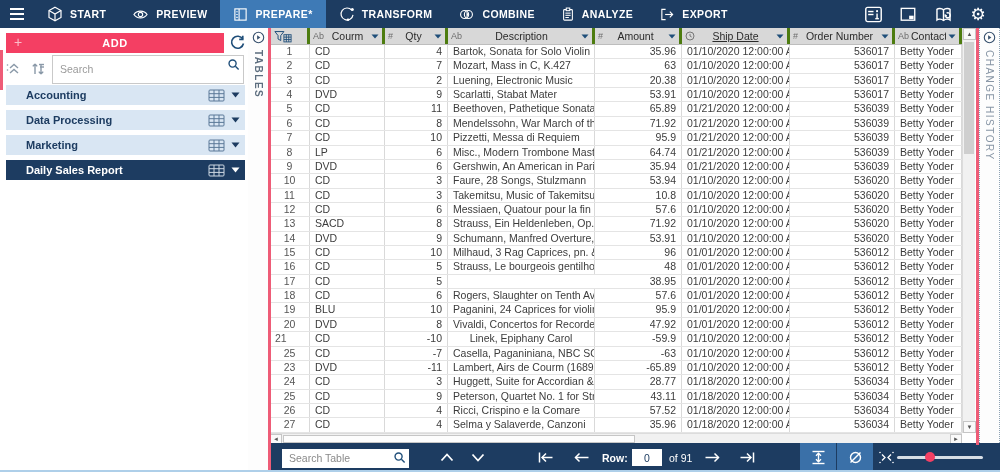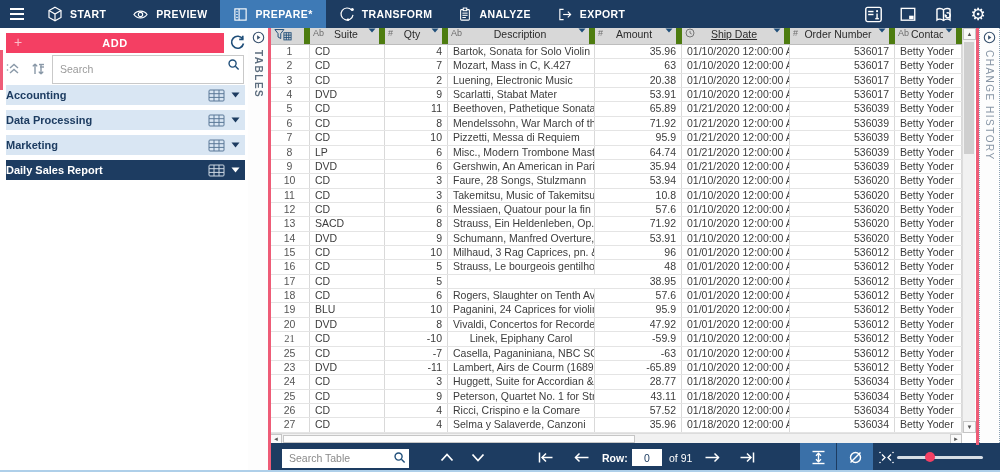--- a/index.html
+++ b/index.html
@@ -22,21 +22,21 @@
   .add-btn { position:absolute; left:6px; top:5px; width:218px; height:20px; background:#f43f63; color:#fff; display:flex; align-items:center; justify-content:center; font-size:11px; font-weight:bold; letter-spacing:.5px; cursor:pointer; }
   .add-btn .plus { position:absolute; left:8px; font-size:14px; font-weight:normal; opacity:.65; top:1px; }
   .refresh-btn { position:absolute; left:227px; top:3px; width:20px; height:22px; display:flex; align-items:center; justify-content:center; cursor:pointer; color:#1f4e79; }
   .tools-row { position:absolute; left:4px; top:30px; width:240px; height:22px; display:flex; align-items:center; gap:4px; }
   .tool-icon { width:20px; height:20px; display:flex; align-items:center; justify-content:center; color:#8a99a8; cursor:pointer; }
   .search-box { position:relative; flex:1; height:29px; }
   .search-box input { width:100%; height:100%; border:1px solid #c9c9c9; padding:0 22px 0 7px; font-size:10.5px; font-family:"Liberation Sans", sans-serif; color:#444; outline:none; }
   .search-box input::placeholder { color:#9a9a9a; }
   .search-box .mag { position:absolute; right:4px; top:3px; color:#1f4e79; }
   .items { position:absolute; left:6px; top:57px; width:239px; }
-  .side-item { height:20px; margin-bottom:5px; background:#d9e6f3; color:#1d3c61; display:flex; align-items:center; font-size:11px; font-weight:bold; padding:0 5px 0 0; cursor:pointer; }
+  .side-item { height:20px; margin-bottom:5px; background:#d9e6f3; color:#1d3c61; display:flex; align-items:center; font-size:11px; font-weight:bold; padding:0 5px 0 20px; cursor:pointer; }
   .side-item .lbl { flex:1; }
   .side-item .gicon { color:#5a7898; display:flex; margin-right:6px; }
   .side-item .chev { color:#1d3c61; display:flex; }
   .side-item.selected { background:#1d3c61; color:#fff; }
   .side-item.selected .gicon { color:#cfd9e4; }
   .side-item.selected .chev { color:#fff; }
 
   
   .strip { position:absolute; top:28px; background:#fdfdfd; display:flex; flex-direction:column; align-items:center; }
   .strip-left { left:248px; width:21px; height:444px; }
@@ -47,21 +47,21 @@
   .strip-right .vtext { color:#8795a5; }
 
   
   .vsep { position:absolute; width:3px; background:#ee5c77; }
   .sep-a { left:0; top:50px; height:40px; }
   .sep-b { left:268px; top:28px; height:444px; }
   .sep-c { left:976px; top:28px; height:417px; }
 
   
   .grid-header { position:absolute; left:270px; top:28px; width:692px; height:17px; background:#d8d8d8; display:flex; font-size:10.5px; color:#2b2b2b; border-bottom:1px solid #bdbdbd; }
-  .hcell { display:flex; align-items:flex-start; border-right:6px solid #4d7c0f; padding:0 3px; overflow:hidden; cursor:pointer; }
+  .hcell { display:flex; align-items:center; border-right:3px solid #4d7c0f; padding:0 3px; overflow:hidden; cursor:pointer; }
   .hcell .typ { color:#6d6d6d; font-size:9px; margin-right:2px; white-space:nowrap; }
   .hcell .hlbl { flex:1; text-align:center; white-space:nowrap; overflow:hidden; }
   .hcell .sort { color:#1f4e79; display:flex; margin-left:2px; }
   .hcell.rownum-h { justify-content:flex-start; padding-left:4px; color:#1f4e79; }
   .grid-rows { position:absolute; left:270px; top:45px; width:692px; height:388px; overflow:hidden; background:#fff; }
   .trow { display:flex; height:14.37px; border-bottom:1px solid #e4e4e4; font-size:10.5px; color:#3c3c3c; cursor:default; }
   .tcell { border-right:1px solid #d9d9d9; padding:0 5px; line-height:13.5px; white-space:nowrap; overflow:hidden; }
 
   
   .vscroll { position:absolute; left:962px; top:28px; width:13px; height:405px; background:#f1f1f1; border-left:1px solid #dcdcdc; }
@@ -143,20 +143,30 @@
             <svg width="16" height="16" viewBox="0 0 16 16" fill="none" stroke="#fff" stroke-width="1.2">
               <path d="M12.7 4.2 A6 6 0 1 0 14 8.8"></path>
               <circle cx="13.3" cy="3.5" r="1.5" fill="#fff" stroke="none"></circle>
               <circle cx="9" cy="13.8" r="1.3" fill="#fff" stroke="none"></circle>
             </svg>
           </span>
           <span>TRANSFORM</span>
         </div>
         <div class="tab">
           <span>
+            <svg width="17" height="15" viewBox="0 0 16 16" fill="none" stroke="#fff" stroke-width="1.2">
+              <circle cx="6" cy="8" r="4.3"></circle>
+              <circle cx="10" cy="8" r="4.3"></circle>
+              <path d="M8 4.6 A4.3 4.3 0 0 1 8 11.4" fill="#fff" stroke="none"></path>
+            </svg>
+          </span>
+          <span>COMBINE</span>
+        </div>
+        <div class="tab">
+          <span>
             <svg width="14" height="16" viewBox="0 0 16 16" fill="none" stroke="#fff" stroke-width="1.2">
               <rect x="3" y="3" width="10" height="12" rx="1"></rect>
               <rect x="6" y="1.2" width="4" height="3" fill="#1d3c61"></rect>
               <line x1="5" y1="7" x2="11" y2="7"></line>
               <line x1="5" y1="9.5" x2="11" y2="9.5"></line>
               <line x1="5" y1="12" x2="9" y2="12"></line>
             </svg>
           </span>
           <span>ANALYZE</span>
         </div>
@@ -338,21 +348,21 @@
               <line x1="13.7" y1="5" x2="13.7" y2="13"></line>
               <line x1="16.4" y1="5" x2="16.4" y2="13"></line>
               <line x1="11" y1="7.7" x2="19" y2="7.7"></line>
               <line x1="11" y1="10.4" x2="19" y2="10.4"></line>
             </g>
           </svg>
         </span>
       </div>
       <div class="hcell" style="width: 75px; flex: 0 0 75px;">
         <span class="typ">Ab</span>
-        <span class="hlbl">Suite</span>
+        <span class="hlbl">Courm</span>
         <span class="sort">
           <svg width="8" height="5" viewBox="0 0 8 5">
             <path d="M0.5 0.5 H7.5 L4 4.5 Z" fill="currentColor"></path>
           </svg>
         </span>
       </div>
       <div class="hcell" style="width: 63px; flex: 0 0 63px;">
         <span class="typ">#</span>
         <span class="hlbl">Qty</span>
         <span class="sort">
@@ -607,21 +617,21 @@
         <div class="tcell" style="width: 40px; flex: 0 0 40px; text-align: center; color: rgb(85, 85, 85);">20</div>
         <div class="tcell" style="width: 75px; flex: 0 0 75px; text-align: left;">DVD</div>
         <div class="tcell" style="width: 63px; flex: 0 0 63px; text-align: right;">8</div>
         <div class="tcell" style="width: 147px; flex: 0 0 147px; text-align: left;">Vivaldi, Concertos for Recorder</div>
         <div class="tcell" style="width: 87px; flex: 0 0 87px; text-align: right;">47.92</div>
         <div class="tcell" style="width: 108px; flex: 0 0 108px; text-align: left;">01/01/2020 12:00:00 AM</div>
         <div class="tcell" style="width: 105px; flex: 0 0 105px; text-align: right;">536012</div>
         <div class="tcell" style="width: 67px; flex: 0 0 67px; text-align: left;">Betty Yoder</div>
       </div>
       <div class="trow">
-        <div class="tcell" style="width: 40px; flex: 0 0 40px; text-align: center; color: rgb(85, 85, 85); font-family: Liberation Serif, serif;">21</div>
+        <div class="tcell" style="width: 40px; flex: 0 0 40px; color: rgb(85, 85, 85);">21</div>
         <div class="tcell" style="width: 75px; flex: 0 0 75px; text-align: left;">CD</div>
         <div class="tcell" style="width: 63px; flex: 0 0 63px; text-align: right;">-10</div>
         <div class="tcell" style="width: 147px; flex: 0 0 147px; text-align: center;">Linek, Epiphany Carol</div>
         <div class="tcell" style="width: 87px; flex: 0 0 87px; text-align: right;">-59.9</div>
         <div class="tcell" style="width: 108px; flex: 0 0 108px; text-align: left;">01/10/2020 12:00:00 AM</div>
         <div class="tcell" style="width: 105px; flex: 0 0 105px; text-align: right;">536012</div>
         <div class="tcell" style="width: 67px; flex: 0 0 67px; text-align: left;">Betty Yoder</div>
       </div>
       <div class="trow">
         <div class="tcell" style="width: 40px; flex: 0 0 40px; text-align: center; color: rgb(85, 85, 85);">25</div>

